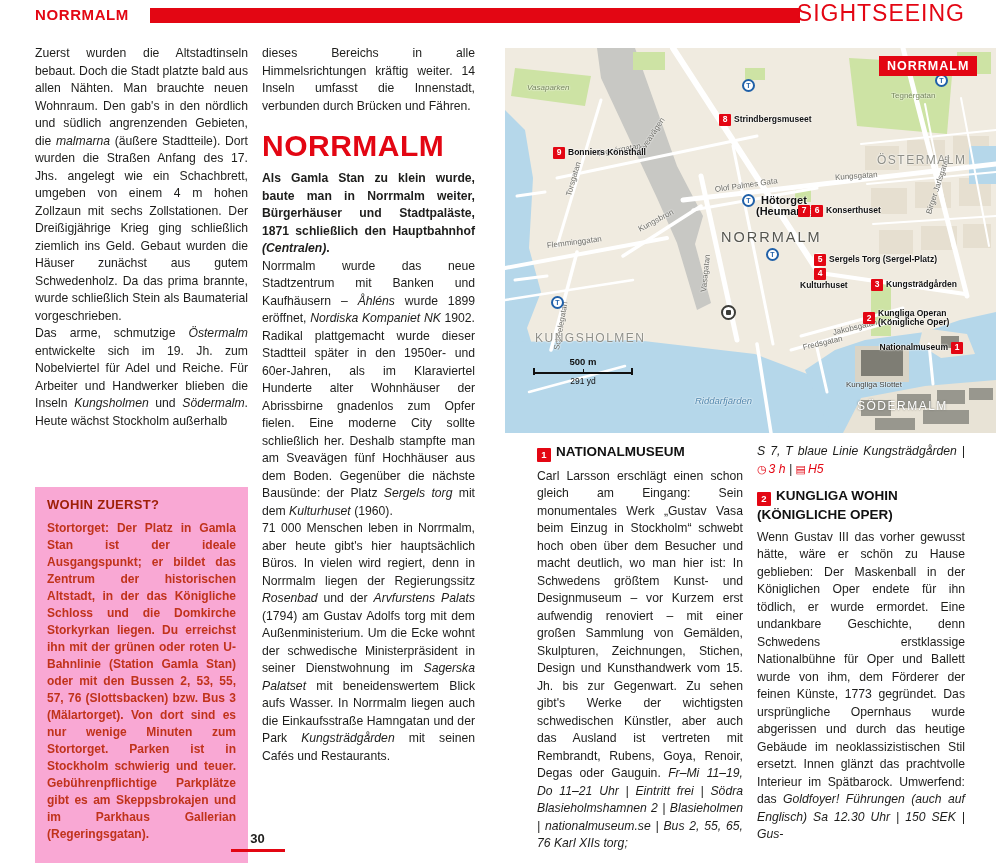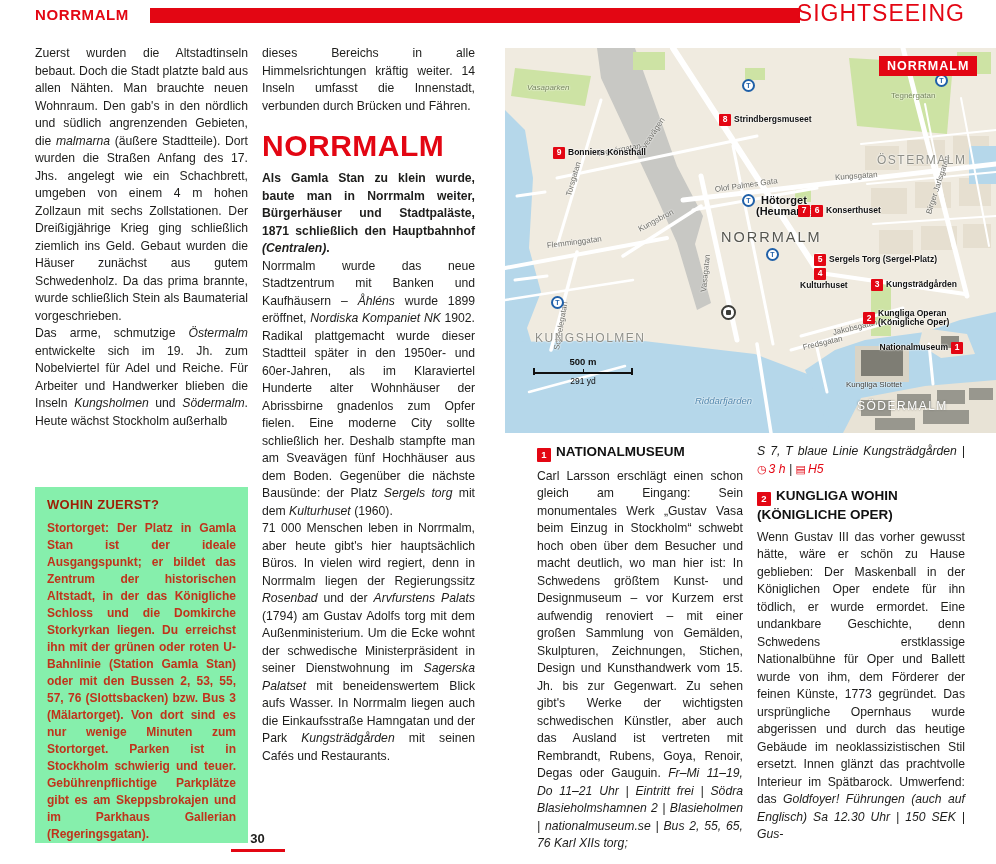--- a/index.html
+++ b/index.html
@@ -17,21 +17,21 @@
   #pL-c2{left:227px;top:45px;width:213px}
   #pR-c1{left:32px;top:443px;width:206px}
   #pR-c2{left:252px;top:443px;width:208px}
   p.jp{margin:0}
   .sec-title{color:#e30613;font-size:30px;font-weight:bold;letter-spacing:.5px;margin:16px 0 9px;text-align:left;line-height:1}
   .lead{font-weight:bold;margin-bottom:2px}
   .inf{font-style:italic}
   .red{color:#e30613}
   .ico{font-style:normal;font-size:11px;margin-right:2px}
   
-  .whither{position:absolute;left:0;top:487px;width:189px;padding:10px 12px 0;background:#86efac}
+  .whither{position:absolute;left:0;top:487px;width:189px;padding:10px 12px 20px;background:#f9a8d4}
   .whither h4{margin:0 0 8px;font-size:13px;color:#9e2007;letter-spacing:.3px}
   .whither .bx{color:#c0331b;font-size:12px;line-height:17px;text-align:justify;font-weight:bold}
   
   h3.entry{font-size:13.5px;font-weight:bold;margin:0 0 6px;text-align:left;line-height:17px;color:#111}
   .sqh{display:inline-flex;width:14px;height:14px;background:#e30613;color:#fff;font-size:9.5px;align-items:center;justify-content:center;border-radius:1px;margin-right:5px;vertical-align:-2px}
   .contline{margin-bottom:9px !important}
   h3.mt{margin-top:4px}
   
   #map{position:absolute;left:0;top:48px;width:491px;height:385px;background:#f0ebe0;overflow:hidden}
   #map svg{position:absolute;left:0;top:0}

